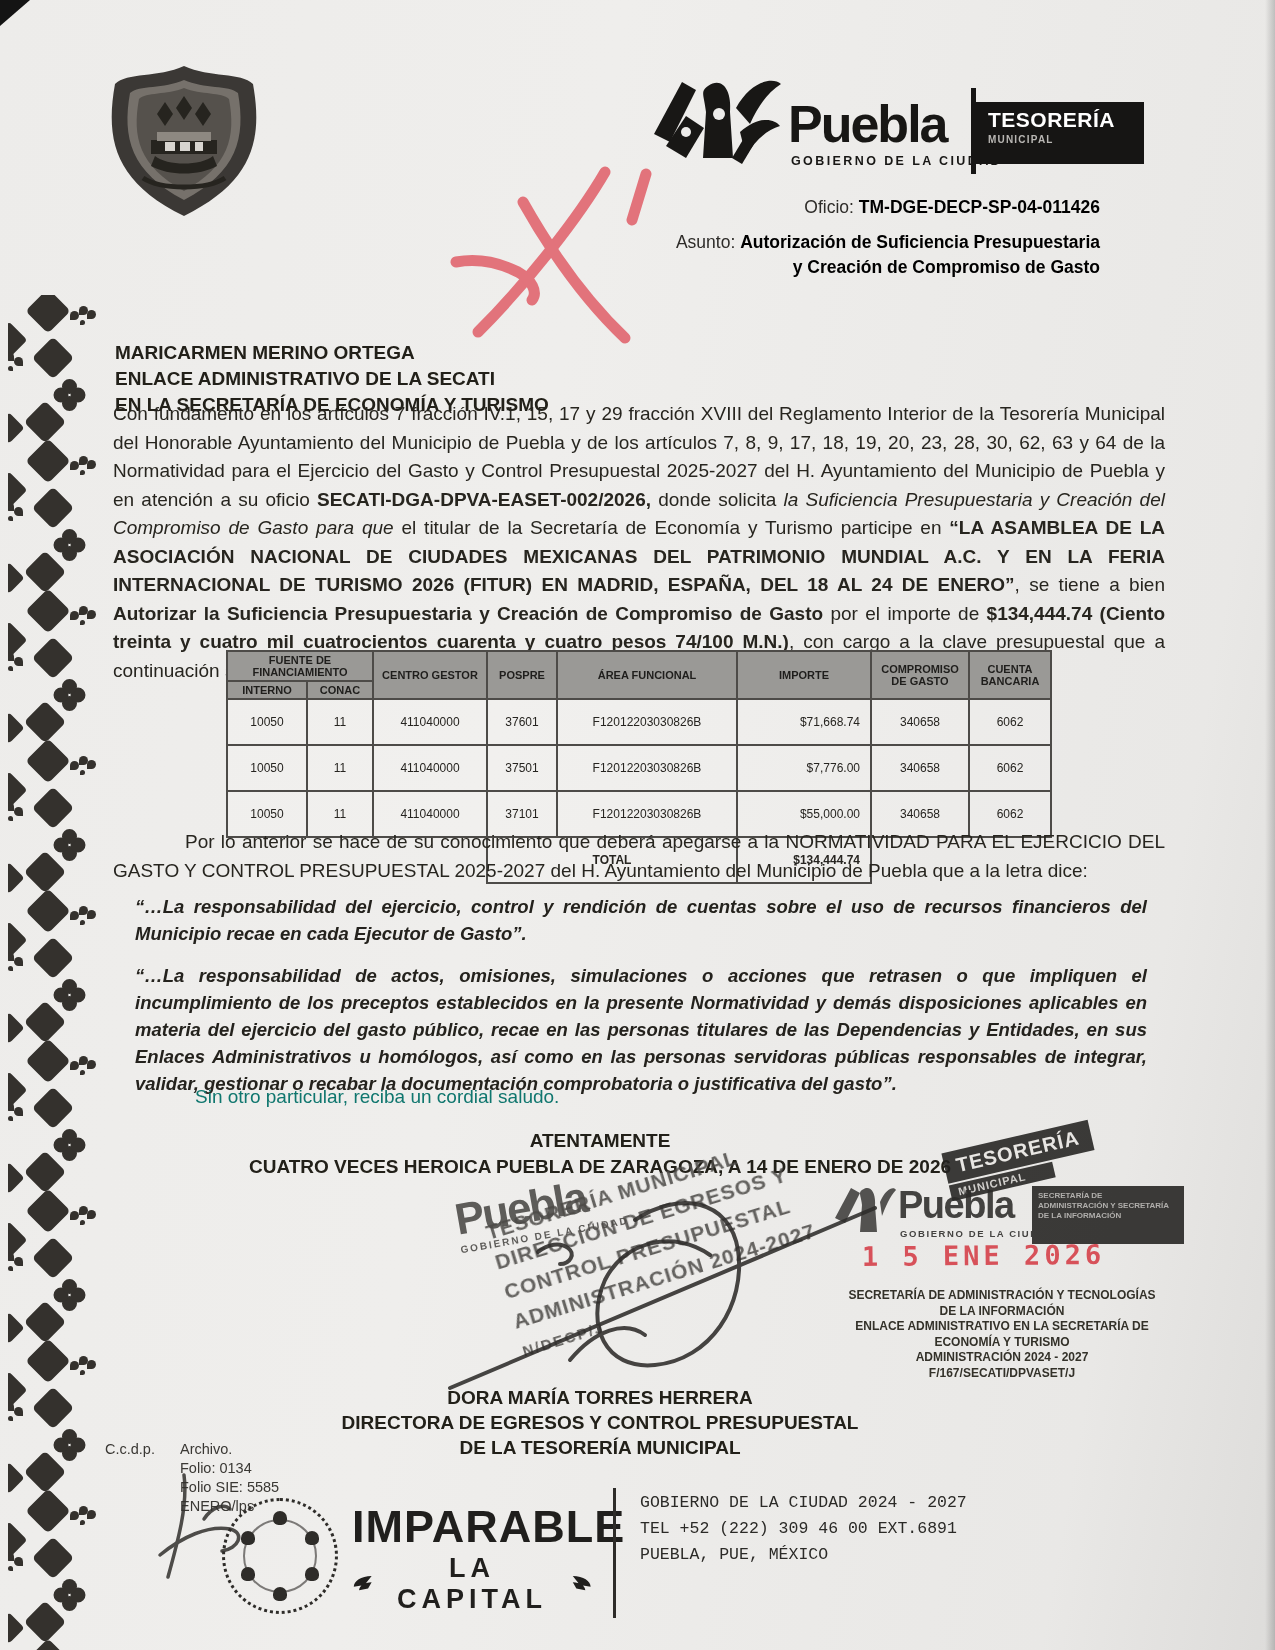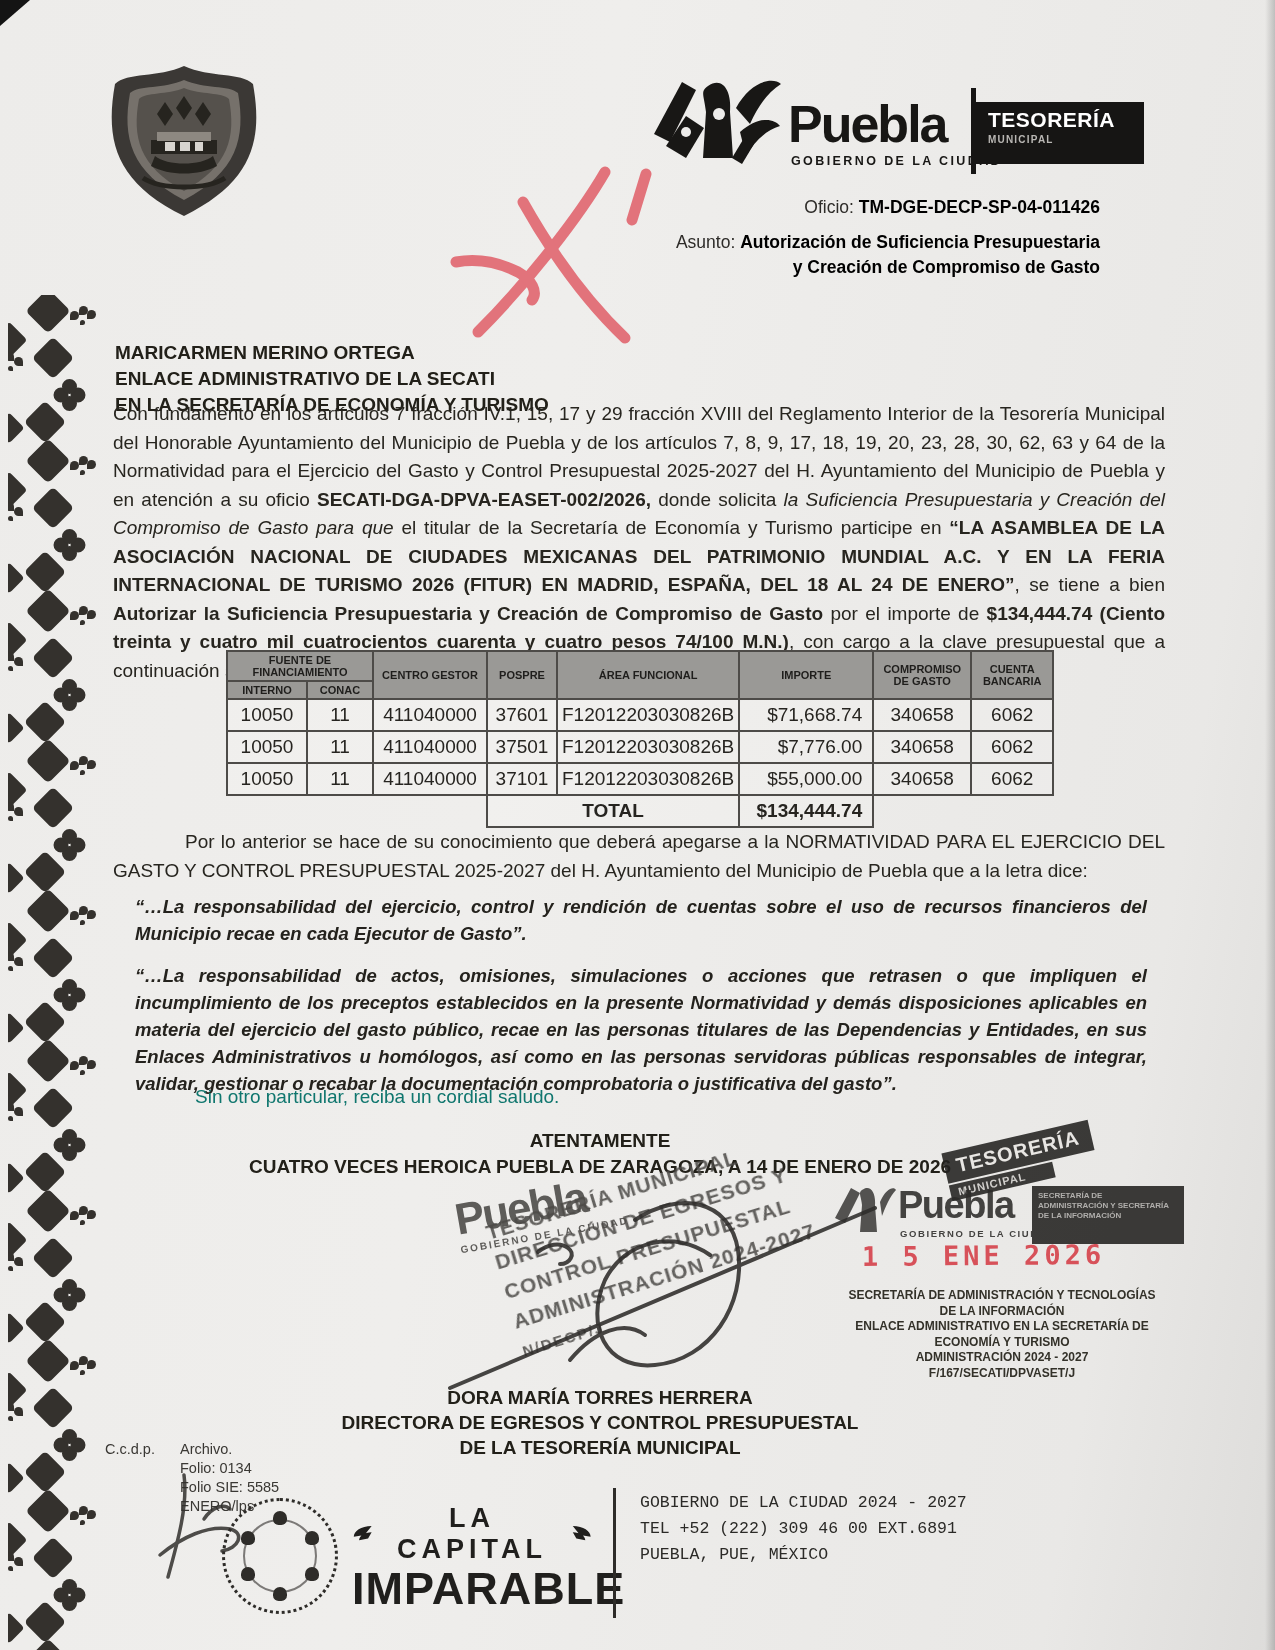--- a/index.html
+++ b/index.html
@@ -53,21 +53,21 @@
   #para2{top:828px;text-indent:72px;}
   .quote{position:absolute;left:135px;width:1012px;font-size:18.5px;line-height:27px;font-weight:700;font-style:italic;text-align:justify;color:#24221d;}
   #quote1{top:893px;}
   #quote2{top:962px;}
   #closing{top:1086px;left:195px;font-size:19px;color:#0f766e;}
   #att-block{top:1128px;left:240px;width:720px;text-align:center;font-size:19px;font-weight:800;line-height:26px;color:#222019;}
 
   
   #budget-table{top:650px;left:226px;border-collapse:collapse;background:transparent;}
   #budget-table th{background:#9a9996;color:#1f1e1c;font-size:11px;font-weight:800;border:2px solid #4d4b48;padding:2px 3px;line-height:12px;}
-  #budget-table td{border:2px solid #4d4b48;font-size:19px;color:#262420;text-align:center;padding:1px 4px;height:28px;background:rgba(255,255,255,.12);}
+  #budget-table td{border:2px solid #4d4b48;font-size:12px;color:#262420;text-align:center;padding:8px 4px;height:28px;background:rgba(255,255,255,.12);}
   #budget-table td.money{text-align:right;padding-right:10px;border-radius:8px;}
   #budget-table td.ghost{border:none;background:transparent;}
   #budget-table td.total-lbl{font-weight:800;}
   #budget-table td.total-val{font-weight:800;text-align:right;padding-right:10px;}
 
   
   .stamp{color:#474543;opacity:.82;}
   #stamp-left-logo{top:1180px;left:455px;transform:rotate(-10deg);opacity:.8;}
   #stamp-left-logo .pw{font-size:44px;font-weight:800;letter-spacing:-2px;color:#3a3835;}
   #stamp-left-logo .ps{font-size:10px;font-weight:800;letter-spacing:2px;color:#3a3835;}
@@ -424,30 +424,30 @@
   <span class="ring"></span>
   <span class="fig" style="top:10px;left:48px;"></span>
   <span class="fig" style="top:30px;left:80px;"></span>
   <span class="fig" style="top:66px;left:80px;"></span>
   <span class="fig" style="top:86px;left:48px;"></span>
   <span class="fig" style="top:66px;left:16px;"></span>
   <span class="fig" style="top:30px;left:16px;"></span>
 </div>
 
 <div class="abs" id="capital-logo">
+  <div id="capital-line2">IMPARABLE</div>
   <div id="capital-line1">
     <svg width="24" height="22" viewBox="0 0 24 22">
       <path d="M22 2 C10 2 2 8 2 14 L14 12 Z M22 9 C14 9 8 13 8 18 L18 16 Z" fill="#201f1d"></path>
     </svg>
     <span>LA CAPITAL</span>
     <svg width="24" height="22" viewBox="0 0 24 22" style="transform:scaleX(-1)">
       <path d="M22 2 C10 2 2 8 2 14 L14 12 Z M22 9 C14 9 8 13 8 18 L18 16 Z" fill="#201f1d"></path>
     </svg>
   </div>
-  <div id="capital-line2">IMPARABLE</div>
 </div>
 
 <div class="abs" id="footer-divider"></div>
 
 <div class="abs" id="contact">
   <div>GOBIERNO DE LA CIUDAD 2024 - 2027</div>
   <div>TEL +52 (222) 309 46 00 EXT.6891</div>
   <div>PUEBLA, PUE, MÉXICO</div>
 </div>
 

